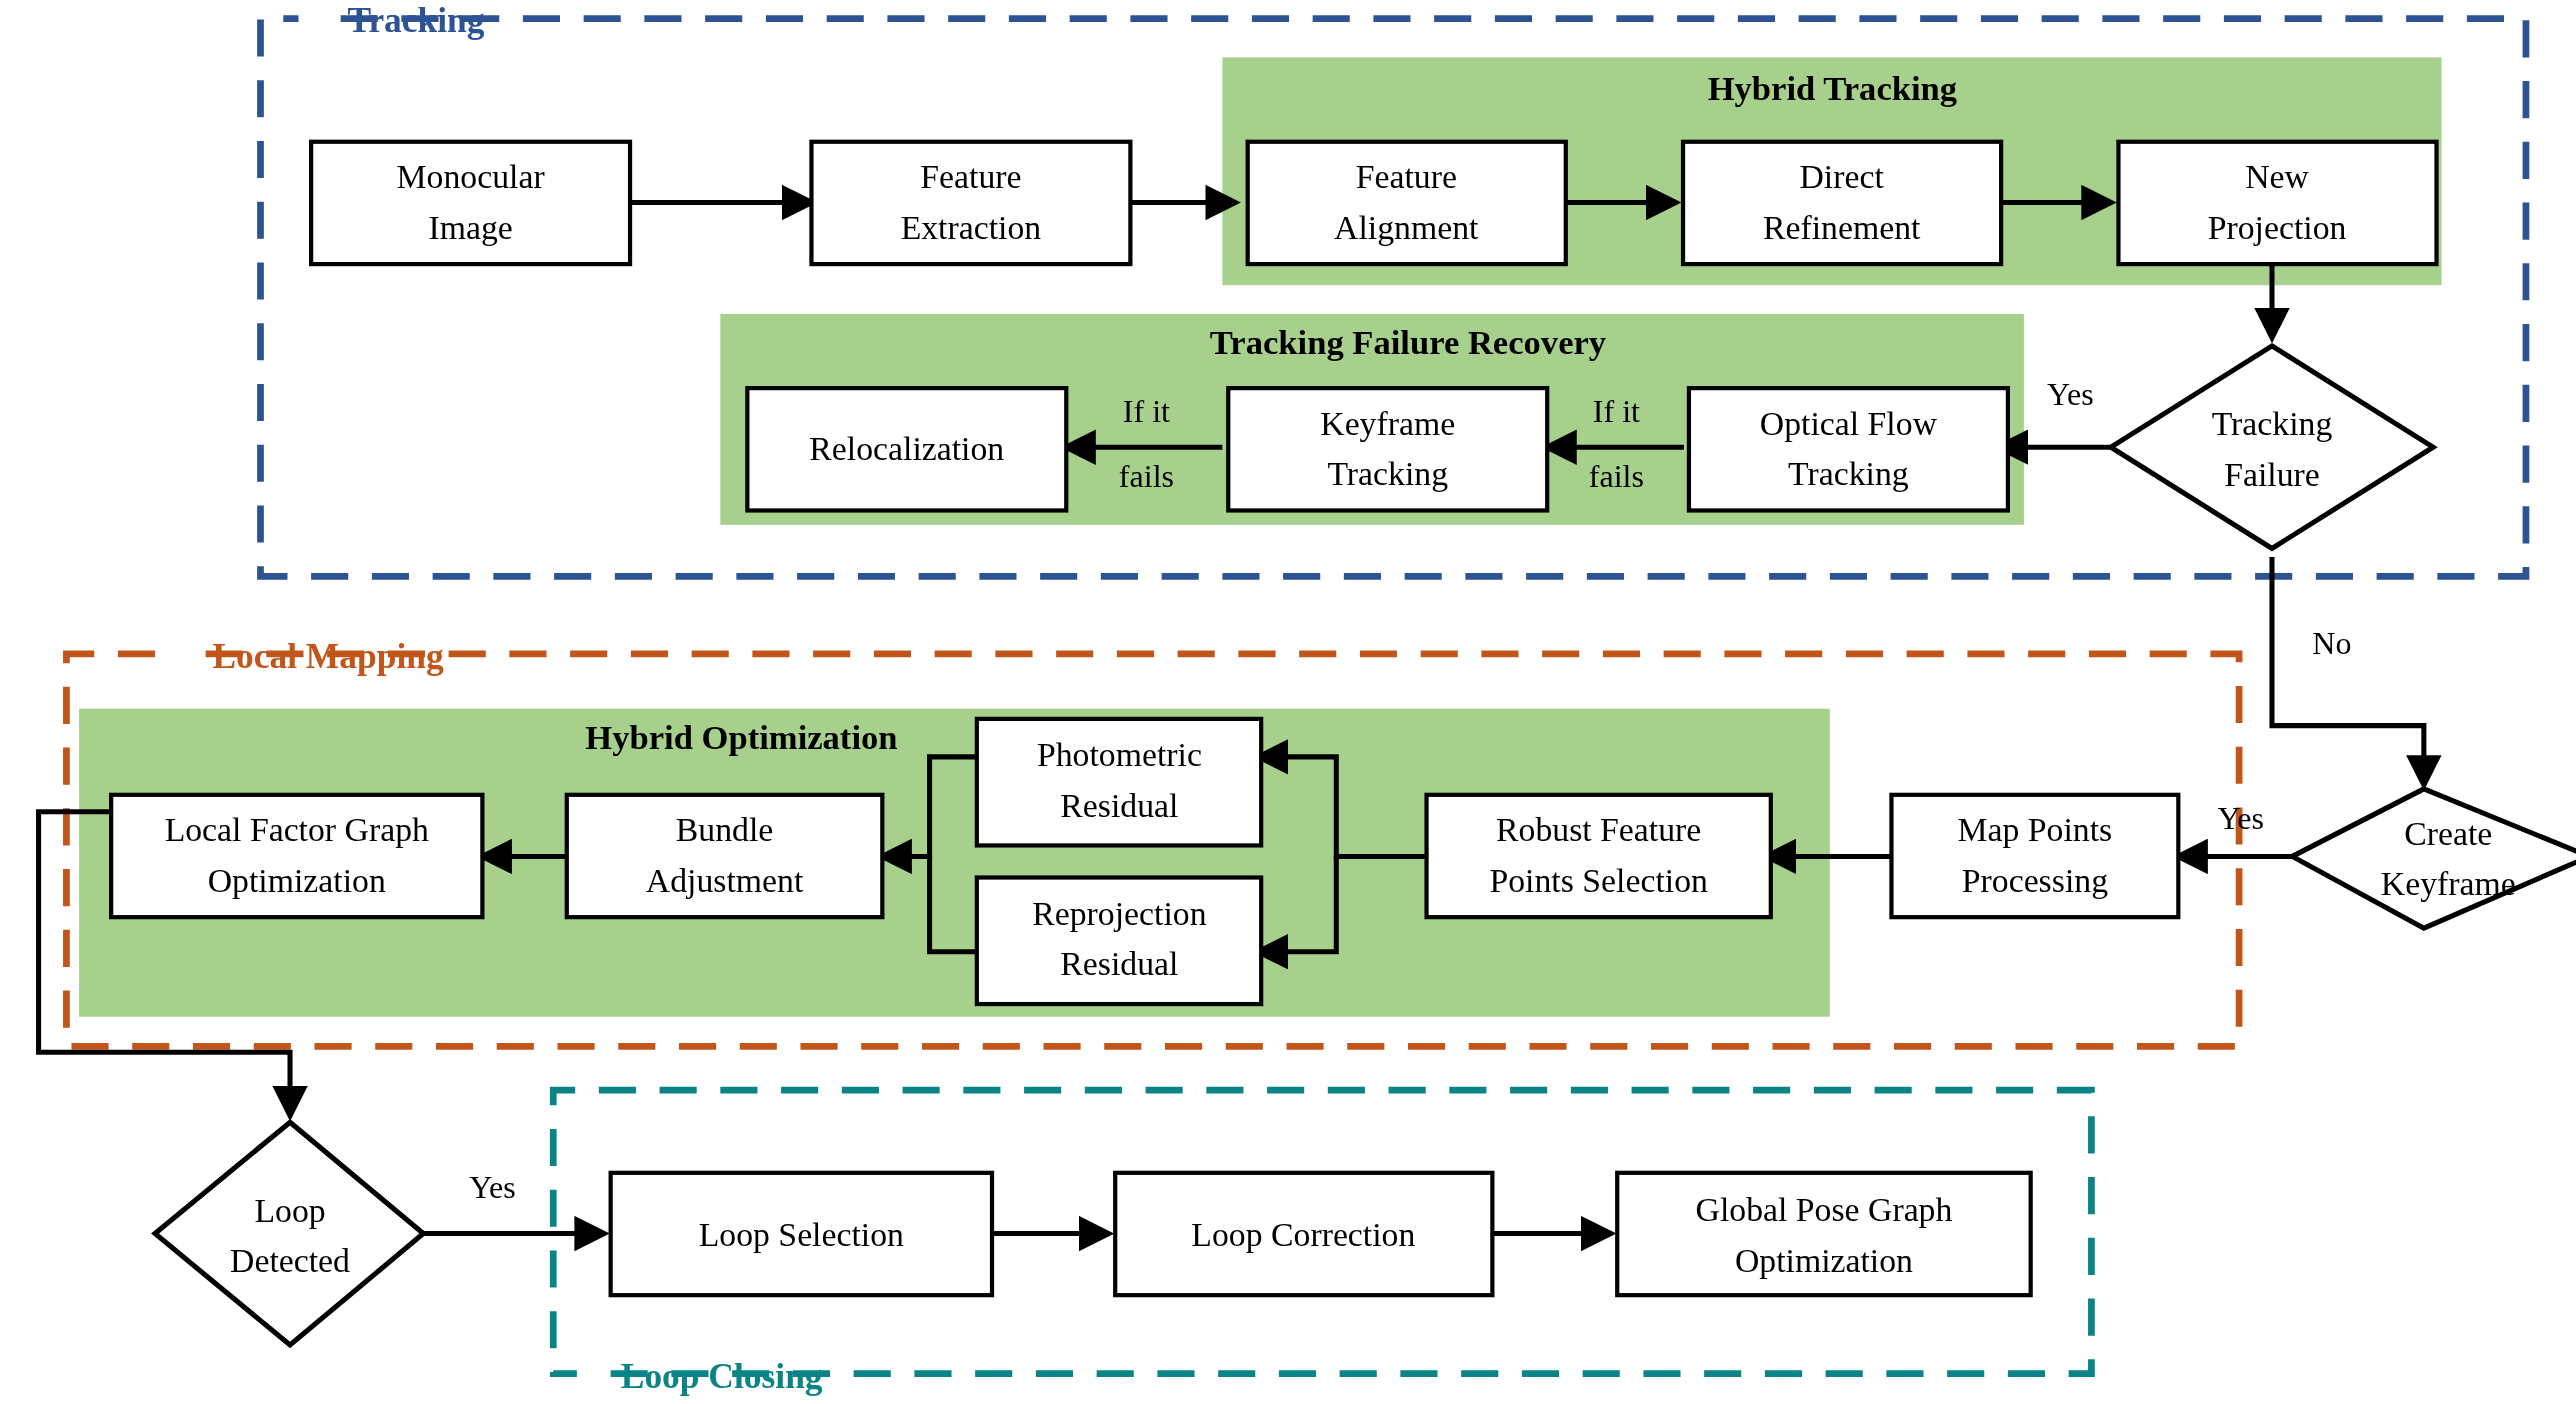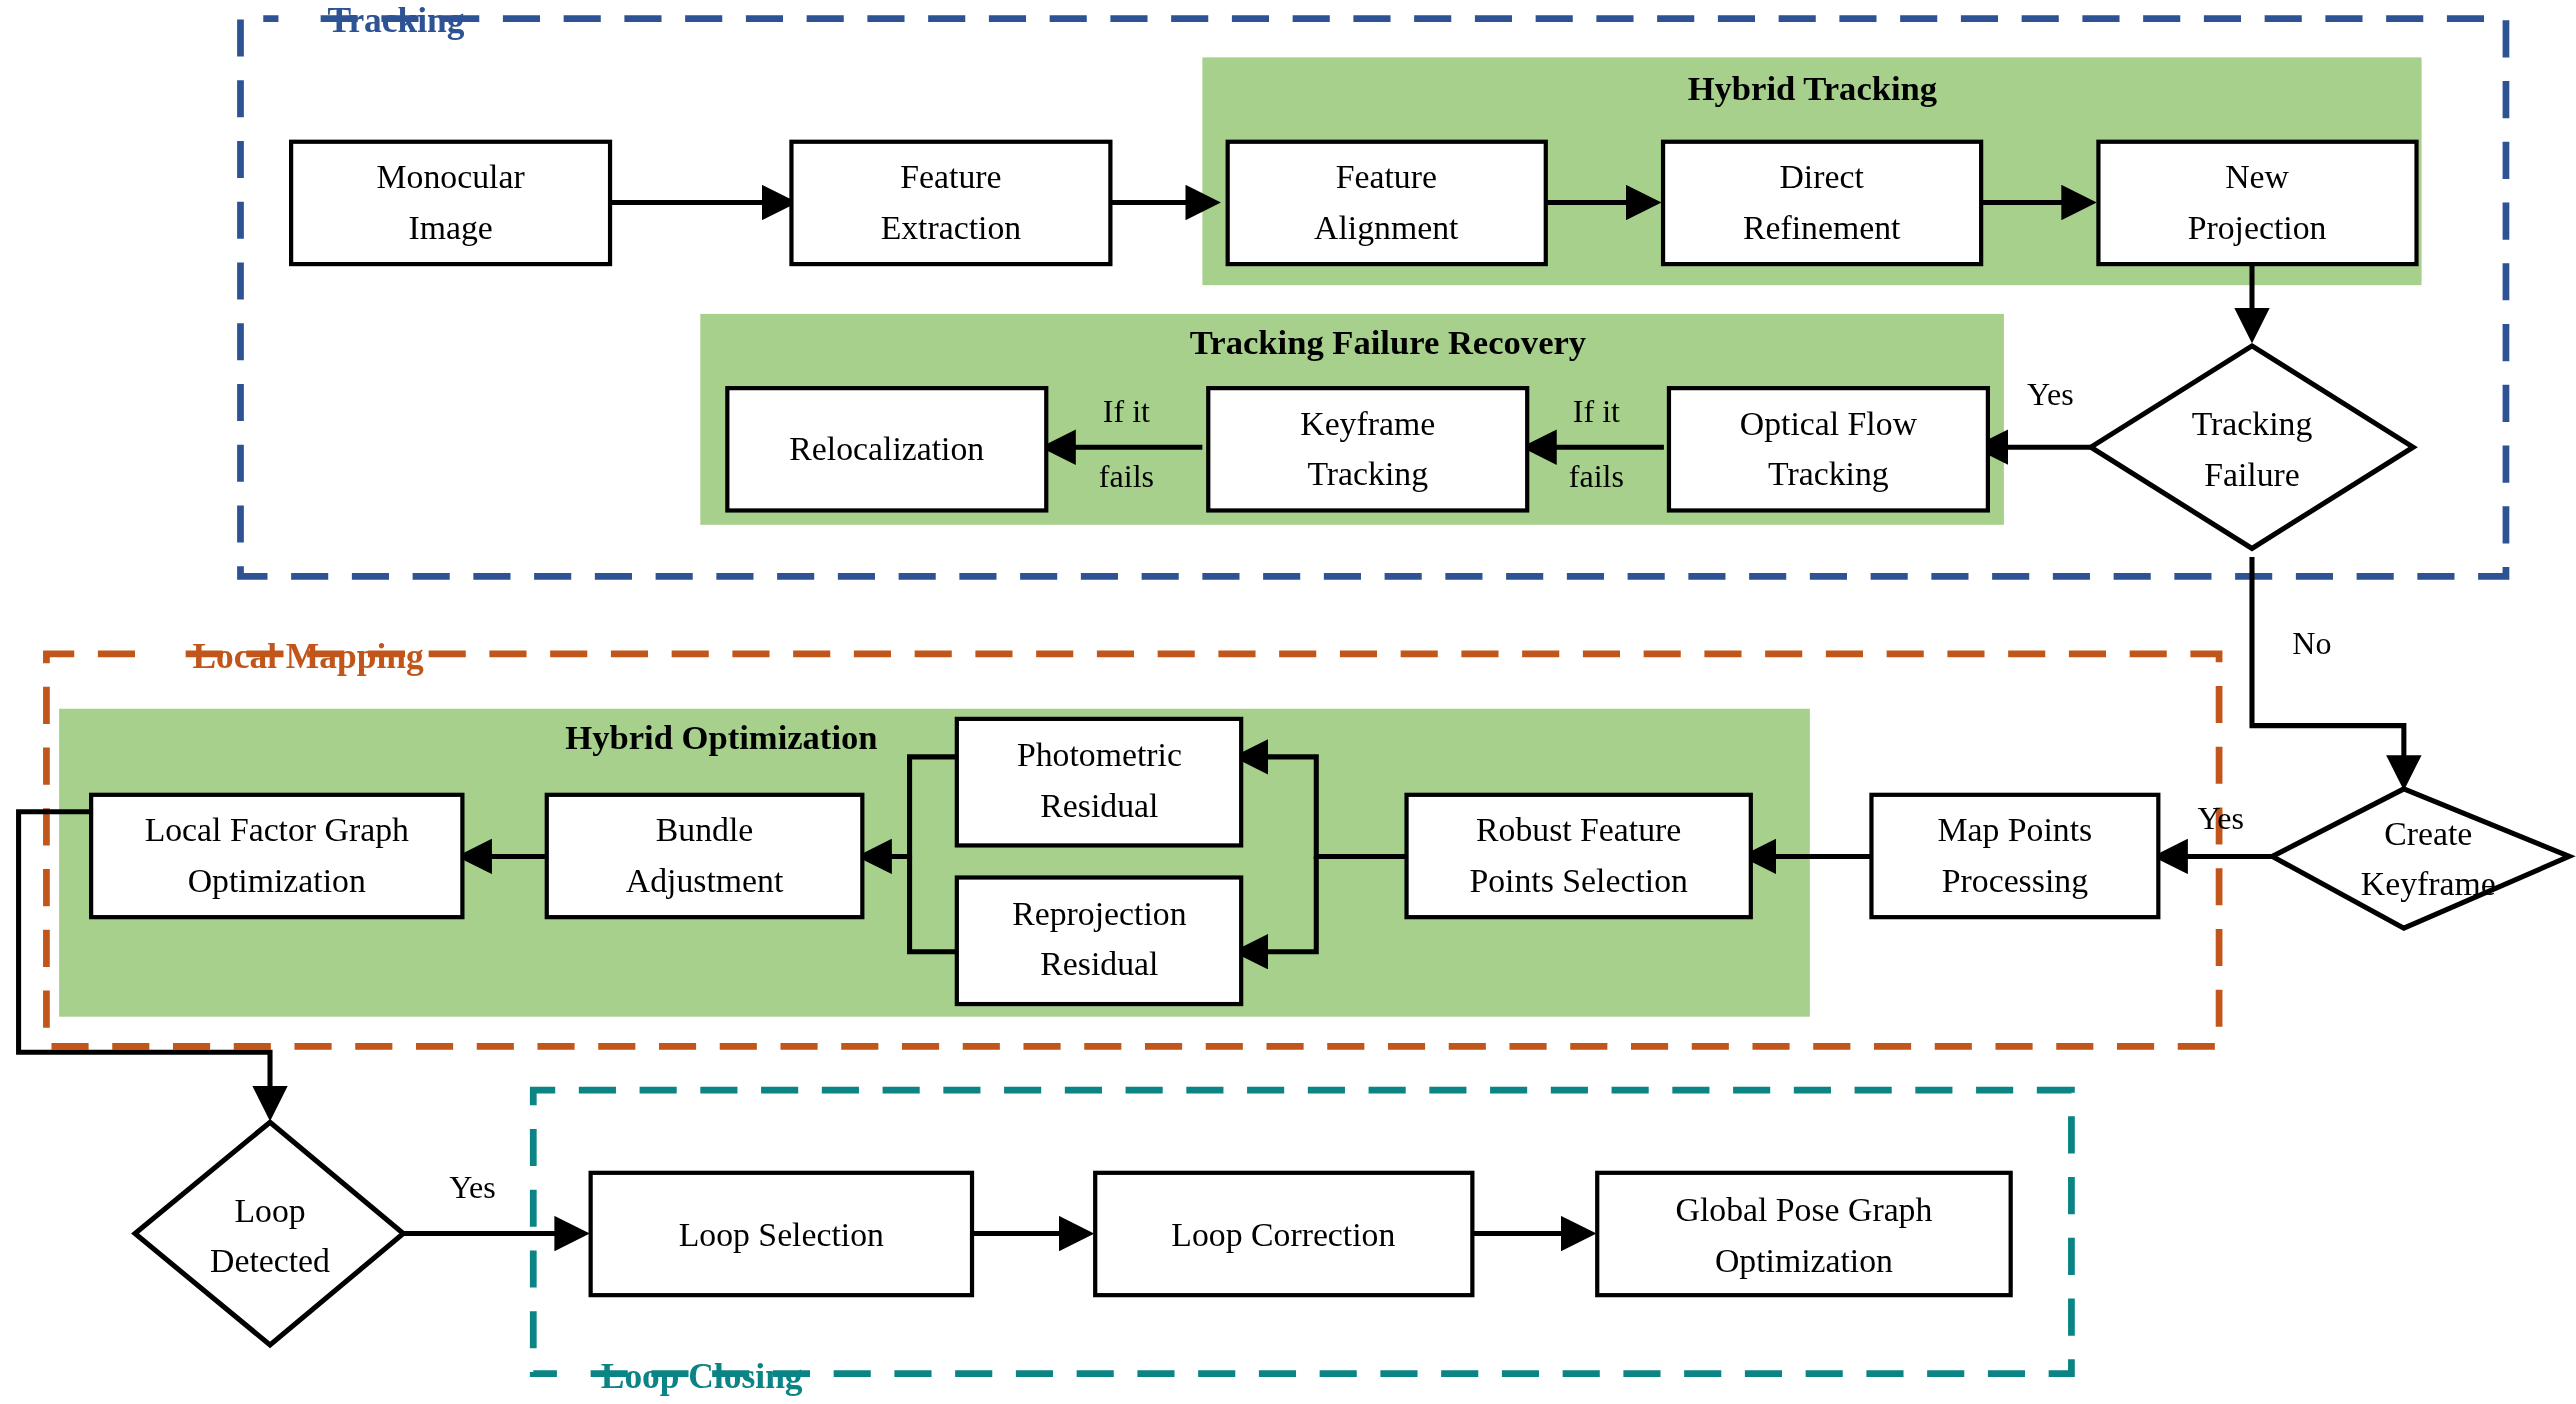--- a/index.html
+++ b/index.html
@@ -1,17 +1,17 @@
 <!DOCTYPE html>
 <html style="font-size:13.5px"><head>
 <meta charset="utf-8">
 <style>
   html,body{margin:0;padding:0;background:#ffffff;}
   body{width:2576px;height:1404px;overflow:hidden;font-family:"Liberation Serif",serif;}
-  #stage{position:relative;width:2312px;height:1404px;}
+  #stage{position:relative;width:2312px;height:1404px;margin-left:20px;}
   svg#canvas{position:absolute;left:0;top:0;width:2576px;height:1404px;}
 
   .grpTitle{font-family:"Liberation Serif",serif;font-weight:bold;}
   .grpTitleBlue{fill:#2e5395;font-size:42px;}
   .grpTitleOrange{fill:#c2561a;font-size:42px;}
   .grpTitleTeal{fill:#0a8484;font-size:42px;}
   .bandTitle{font-family:"Liberation Serif",serif;font-weight:bold;fill:#000000;font-size:41px;}
   .nodeText{font-family:"Liberation Serif",serif;fill:#000000;font-size:40px;}
   .edgeLabel{font-family:"Liberation Serif",serif;fill:#000000;font-size:38px;}
 

